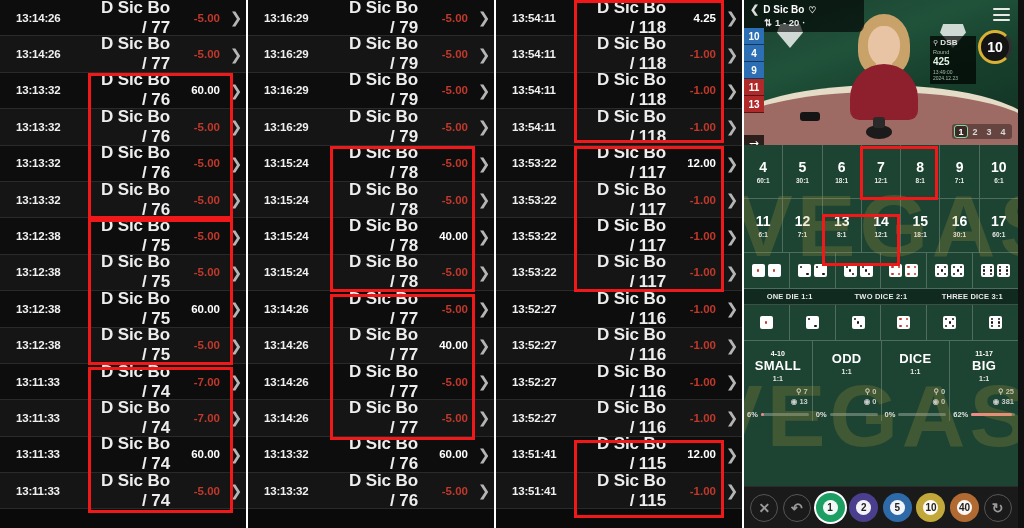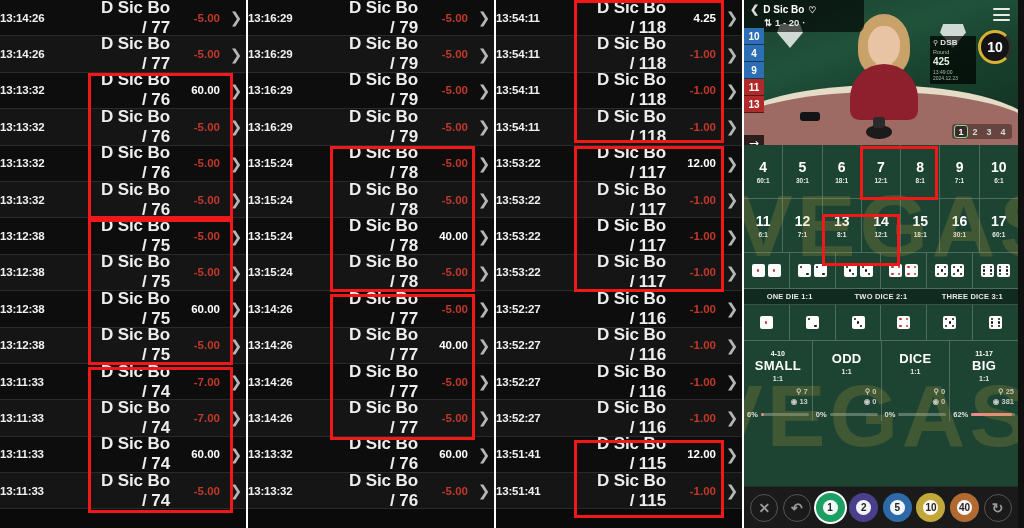--- a/index.html
+++ b/index.html
@@ -33,21 +33,21 @@
     position: relative;
     height: 36.4px;
     display: flex;
     align-items: center;
     border-bottom: 1px solid #2a2a2a;
     background: #0d0d0d;
   }
   .bet-row.alt { background: #151515; }
   .bet-time {
     width: 78px;
-    padding-left: 0;
+    padding-left: 16px;
     font-size: 11.5px;
     color: #f0f0f0;
     font-weight: 600;
     letter-spacing: -0.2px;
   }
   .bet-name {
     flex: 1;
     font-size: 17px;
     color: #ededed;
     font-weight: 700;

